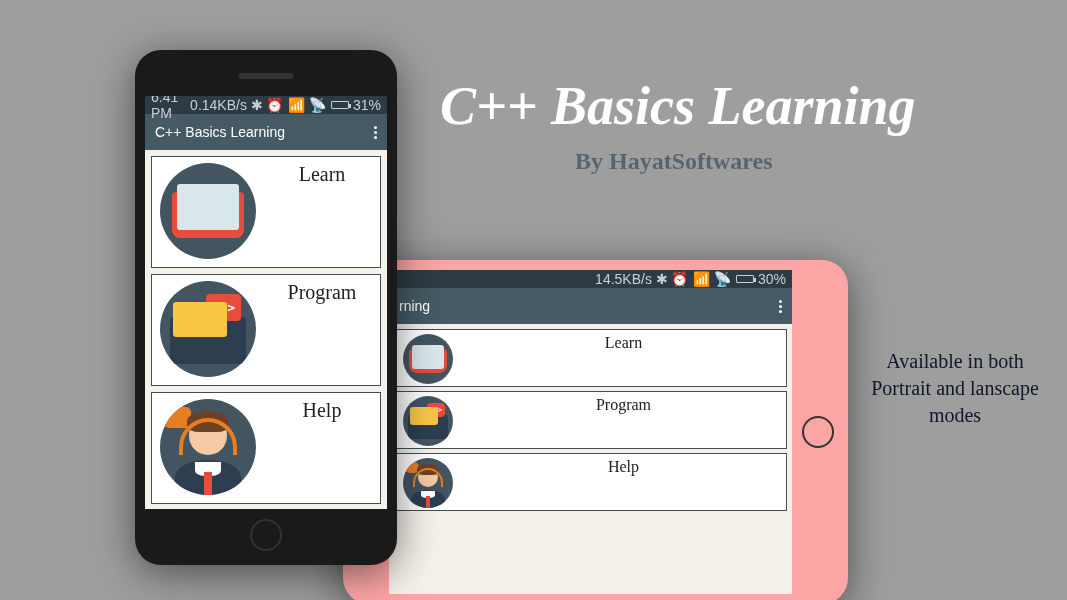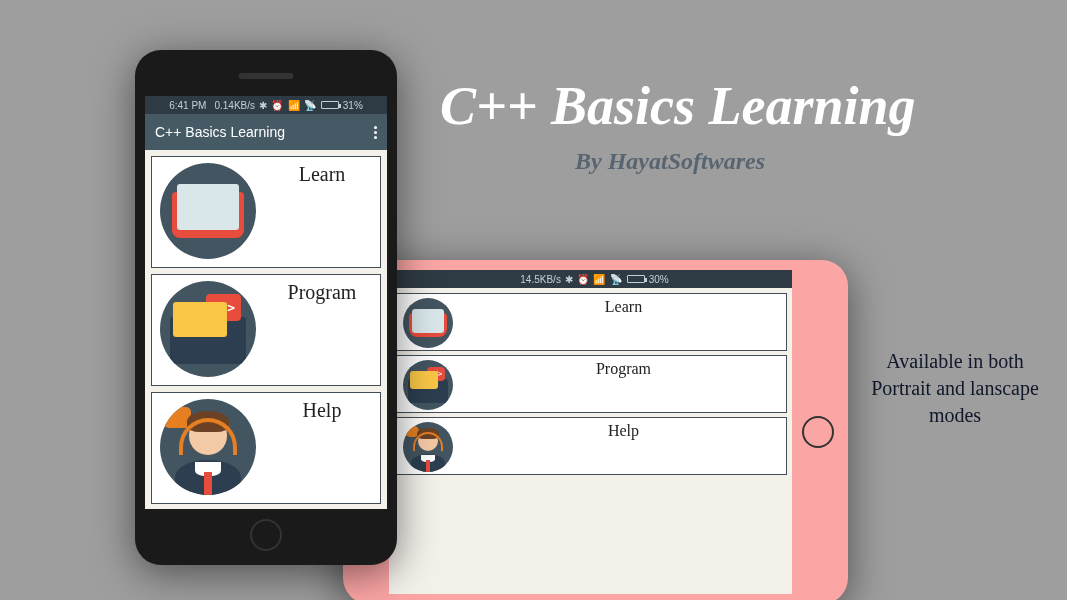--- a/index.html
+++ b/index.html
@@ -21,21 +21,20 @@
   font-size: 54px;
   font-style: italic;
   font-weight: 600;
 }
 .hero-sub {
   position: absolute;
   top: 148px;
   left: 575px;
   color: #586571;
   font-size: 24px;
-  font-style: italic;
   font-weight: 600;
 }
 .side-note {
   position: absolute;
   top: 348px;
   left: 855px;
   width: 200px;
   color: #0f172a;
   font-size: 20px;
   text-align: center;
@@ -124,25 +123,25 @@
   height: 32px;
   border: 2px solid #333;
   border-radius: 50%;
 }
 
 
 .status-bar {
   height: 18px;
   background: #2f3b44;
   display: flex;
-  justify-content: center;
+  justify-content: flex-end;
   align-items: center;
   padding: 0 6px;
   font-family: Arial, sans-serif;
-  font-size: 10px;
+  font-size: 14px;
   color: #c7cfd4;
 }
 .status-right { display: flex; gap: 4px; align-items: center; margin-left: 8px; }
 
 
 .app-bar {
   height: 36px;
   background: #455a64;
   display: flex;
   align-items: center;
@@ -371,20 +370,28 @@
       <div class="status-right">
         <span>14.5KB/s</span>
         <span>✱</span>
         <span>⏰</span>
         <span>📶</span>
         <span>📡</span>
         <span class="bat green"><span class="bat-fill"></span></span>
         <span>30%</span>
       </div>
     </div>
+    <div class="app-bar">
+      <span>rning</span>
+      <div class="kebab">
+          <span></span>
+          <span></span>
+          <span></span>
+        </div>
+    </div>
     <div class="menu landscape">
       <div class="card landscape">
         <div class="icon-circle icon-learn">
             <span class="mag"></span>
           </div>
         <div class="card-label">Learn</div>
       </div>
       <div class="card landscape">
         <div class="icon-circle icon-program">
             <span class="badge">&lt;/&gt;</span>

